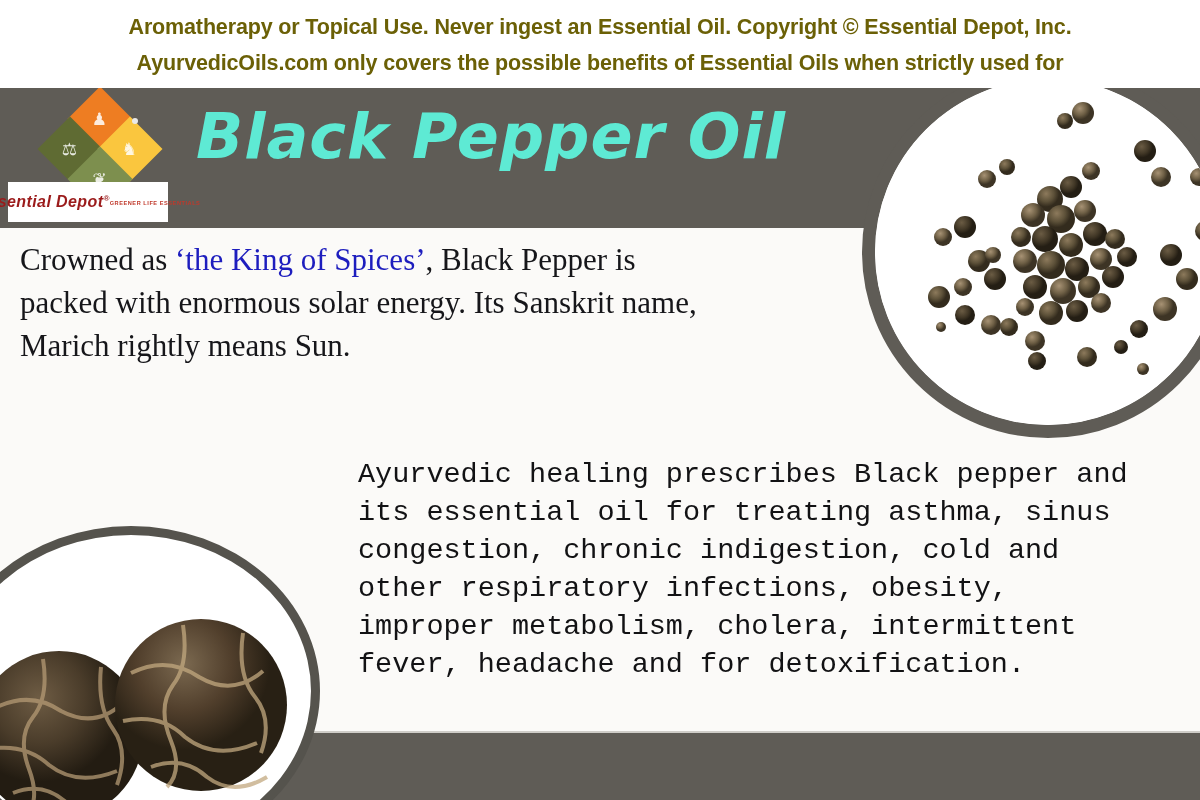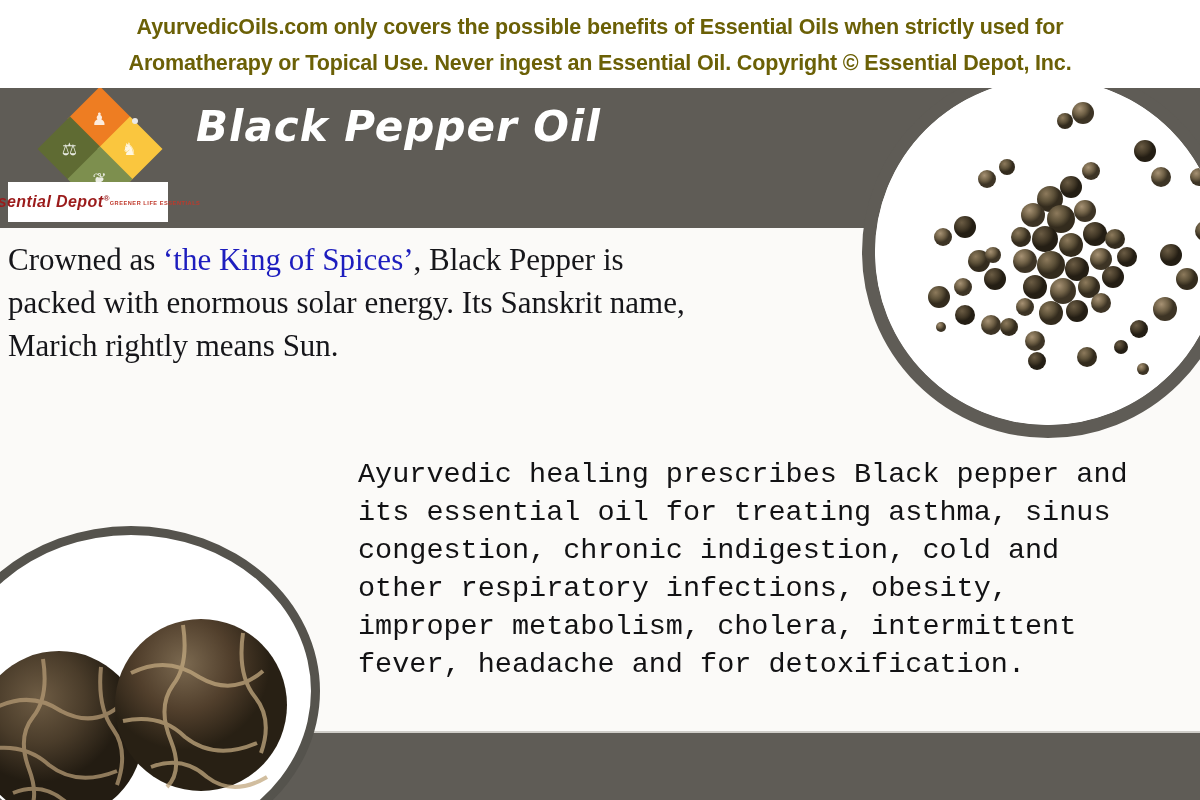--- a/index.html
+++ b/index.html
@@ -180,31 +180,31 @@
   }
 
   
   .title {
     position: absolute;
     left: 196px;
     top: 18px;
     font-family: "DejaVu Sans", sans-serif;
     font-weight: bold;
     font-style: italic;
-    font-size: 42px;
+    font-size: 62px;
     line-height: 1;
-    color: #ffffff;
+    color: #5eead4;
     letter-spacing: 1px;
     white-space: nowrap;
   }
 
   
   .para-1 {
     position: absolute;
-    left: 8px;
+    left: 20px;
     top: 150px;     
     width: 690px;
     font-family: "Liberation Serif", serif;
     font-size: 31px;
     line-height: 43px;
     color: #16161a;
   }
   .hl-blue { color: #1d1dbe; }
 
   
@@ -228,22 +228,22 @@
     height: 2px;
     background: #cfcdc8;
   }
 </style>
 </head>
 <body>
 
 <div id="page">
 
   <div class="disclaimer">
+    <div class="disclaimer-line">Aromatherapy or Topical Use. Never ingest an Essential Oil. Copyright © Essential Depot, Inc.</div>
     <div class="disclaimer-line">AyurvedicOils.com only covers the possible benefits of Essential Oils when strictly used for</div>
-    <div class="disclaimer-line">Aromatherapy or Topical Use. Never ingest an Essential Oil. Copyright © Essential Depot, Inc.</div>
   </div>
 
   <div class="card">
 
     <div class="body-panel"></div>
     <div class="body-panel-notch"></div>
 
     <div class="bottom-rule"></div>
 
     <div class="circle-top">

